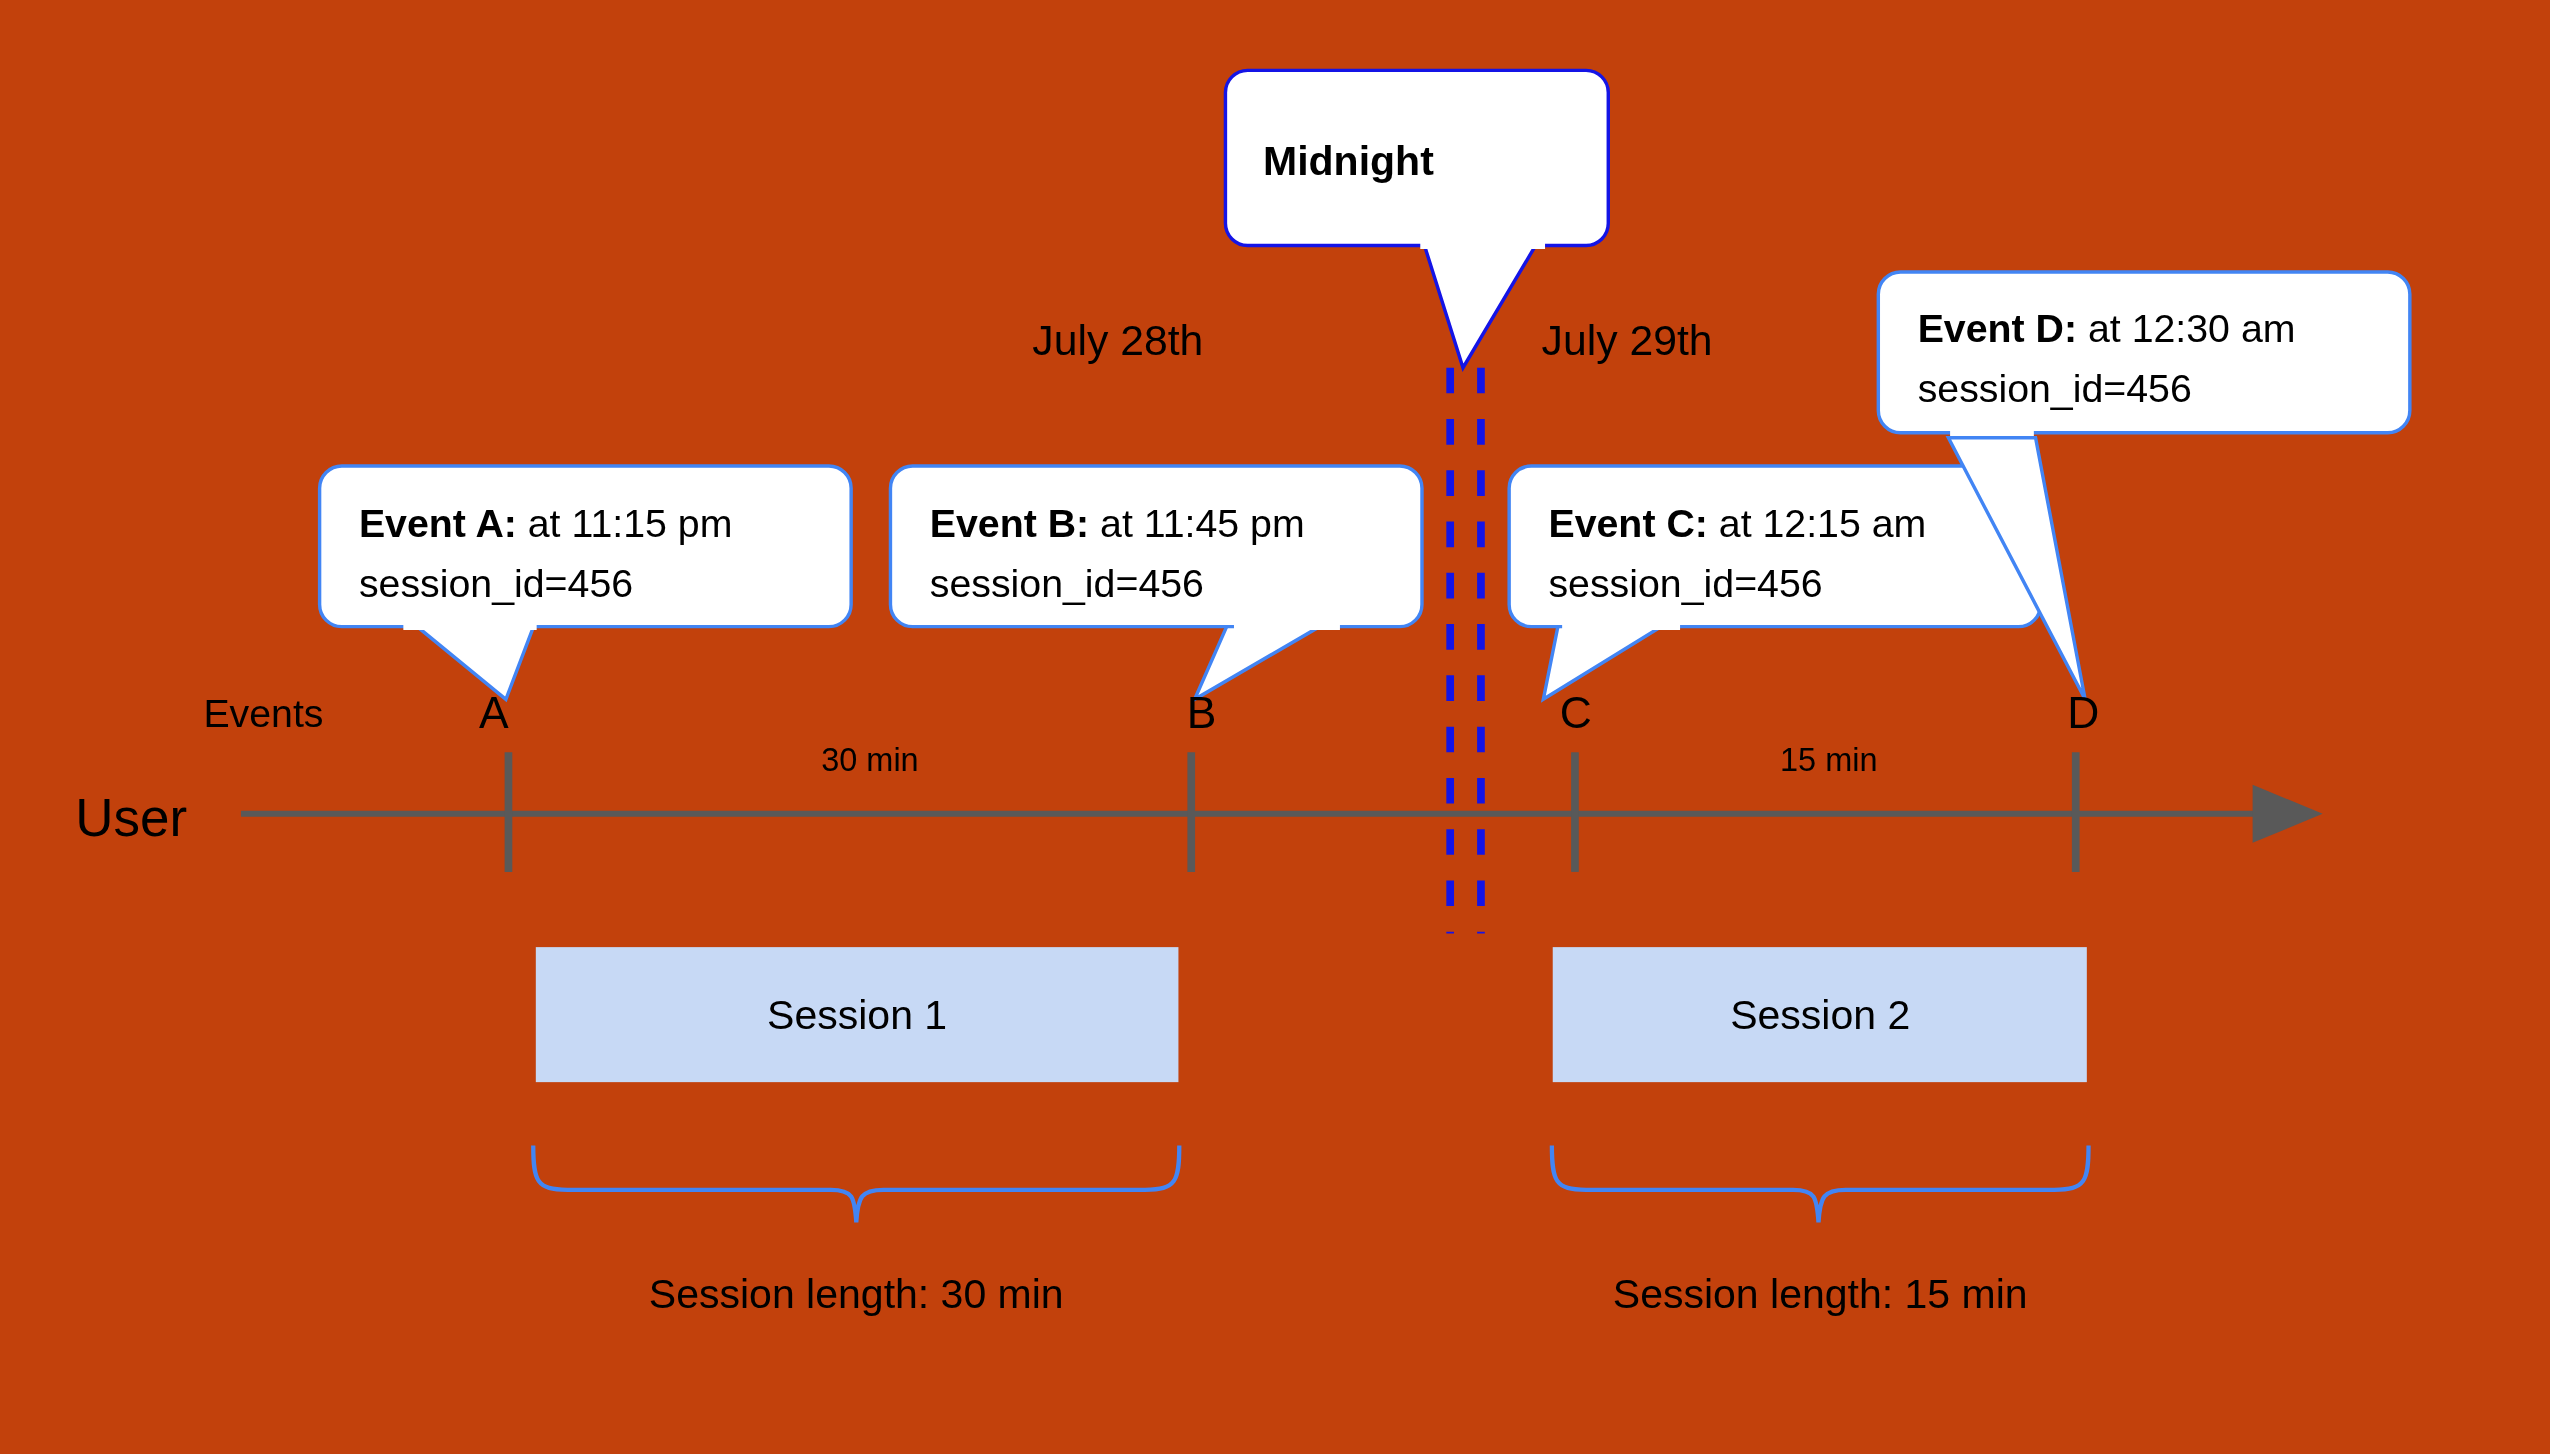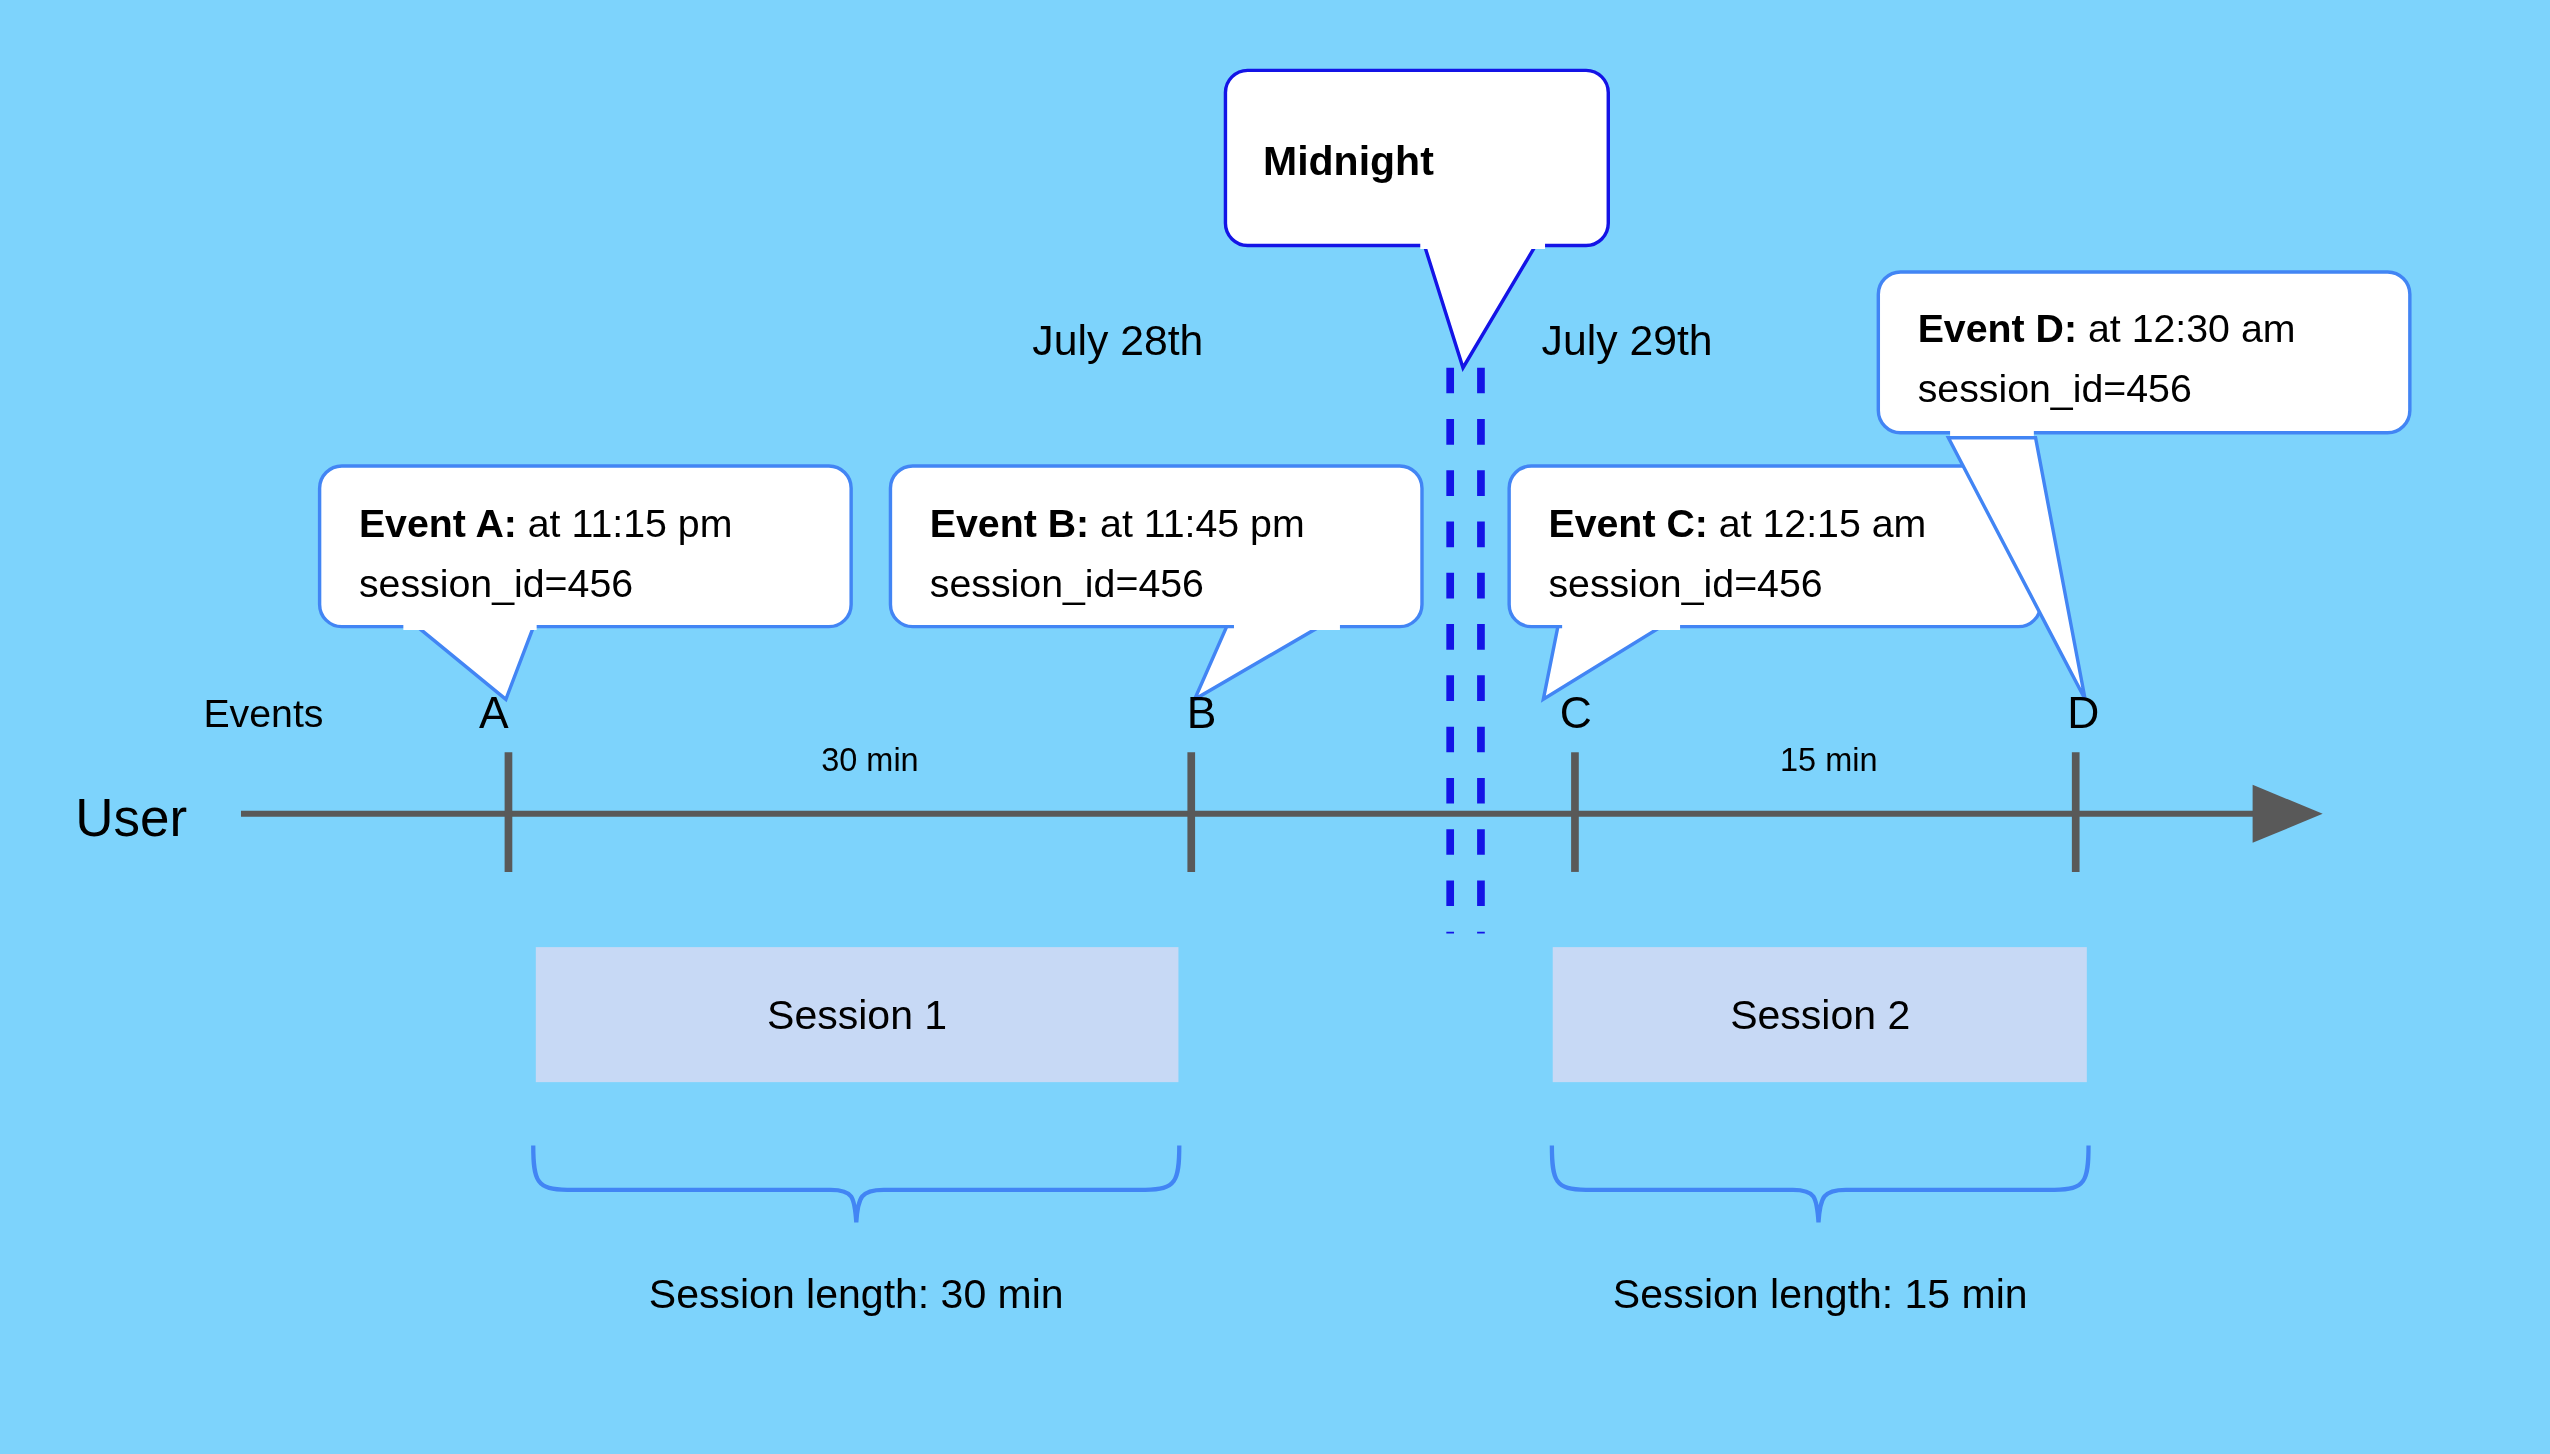--- a/index.html
+++ b/index.html
@@ -10,21 +10,21 @@
   body {
     width: 2550px;
     height: 1455px;
     font-family: "Liberation Sans", sans-serif;
     overflow: hidden;
   }
   #diagram-root {
     position: relative;
     width: 2550px;
     height: 1455px;
-    background: #7dd3fc;
+    background: #c2410c;
   }
   svg.canvas {
     position: absolute;
     top: 0;
     left: 0;
     width: 2550px;
     height: 1455px;
   }
   text {
     font-family: "Liberation Sans", sans-serif;

